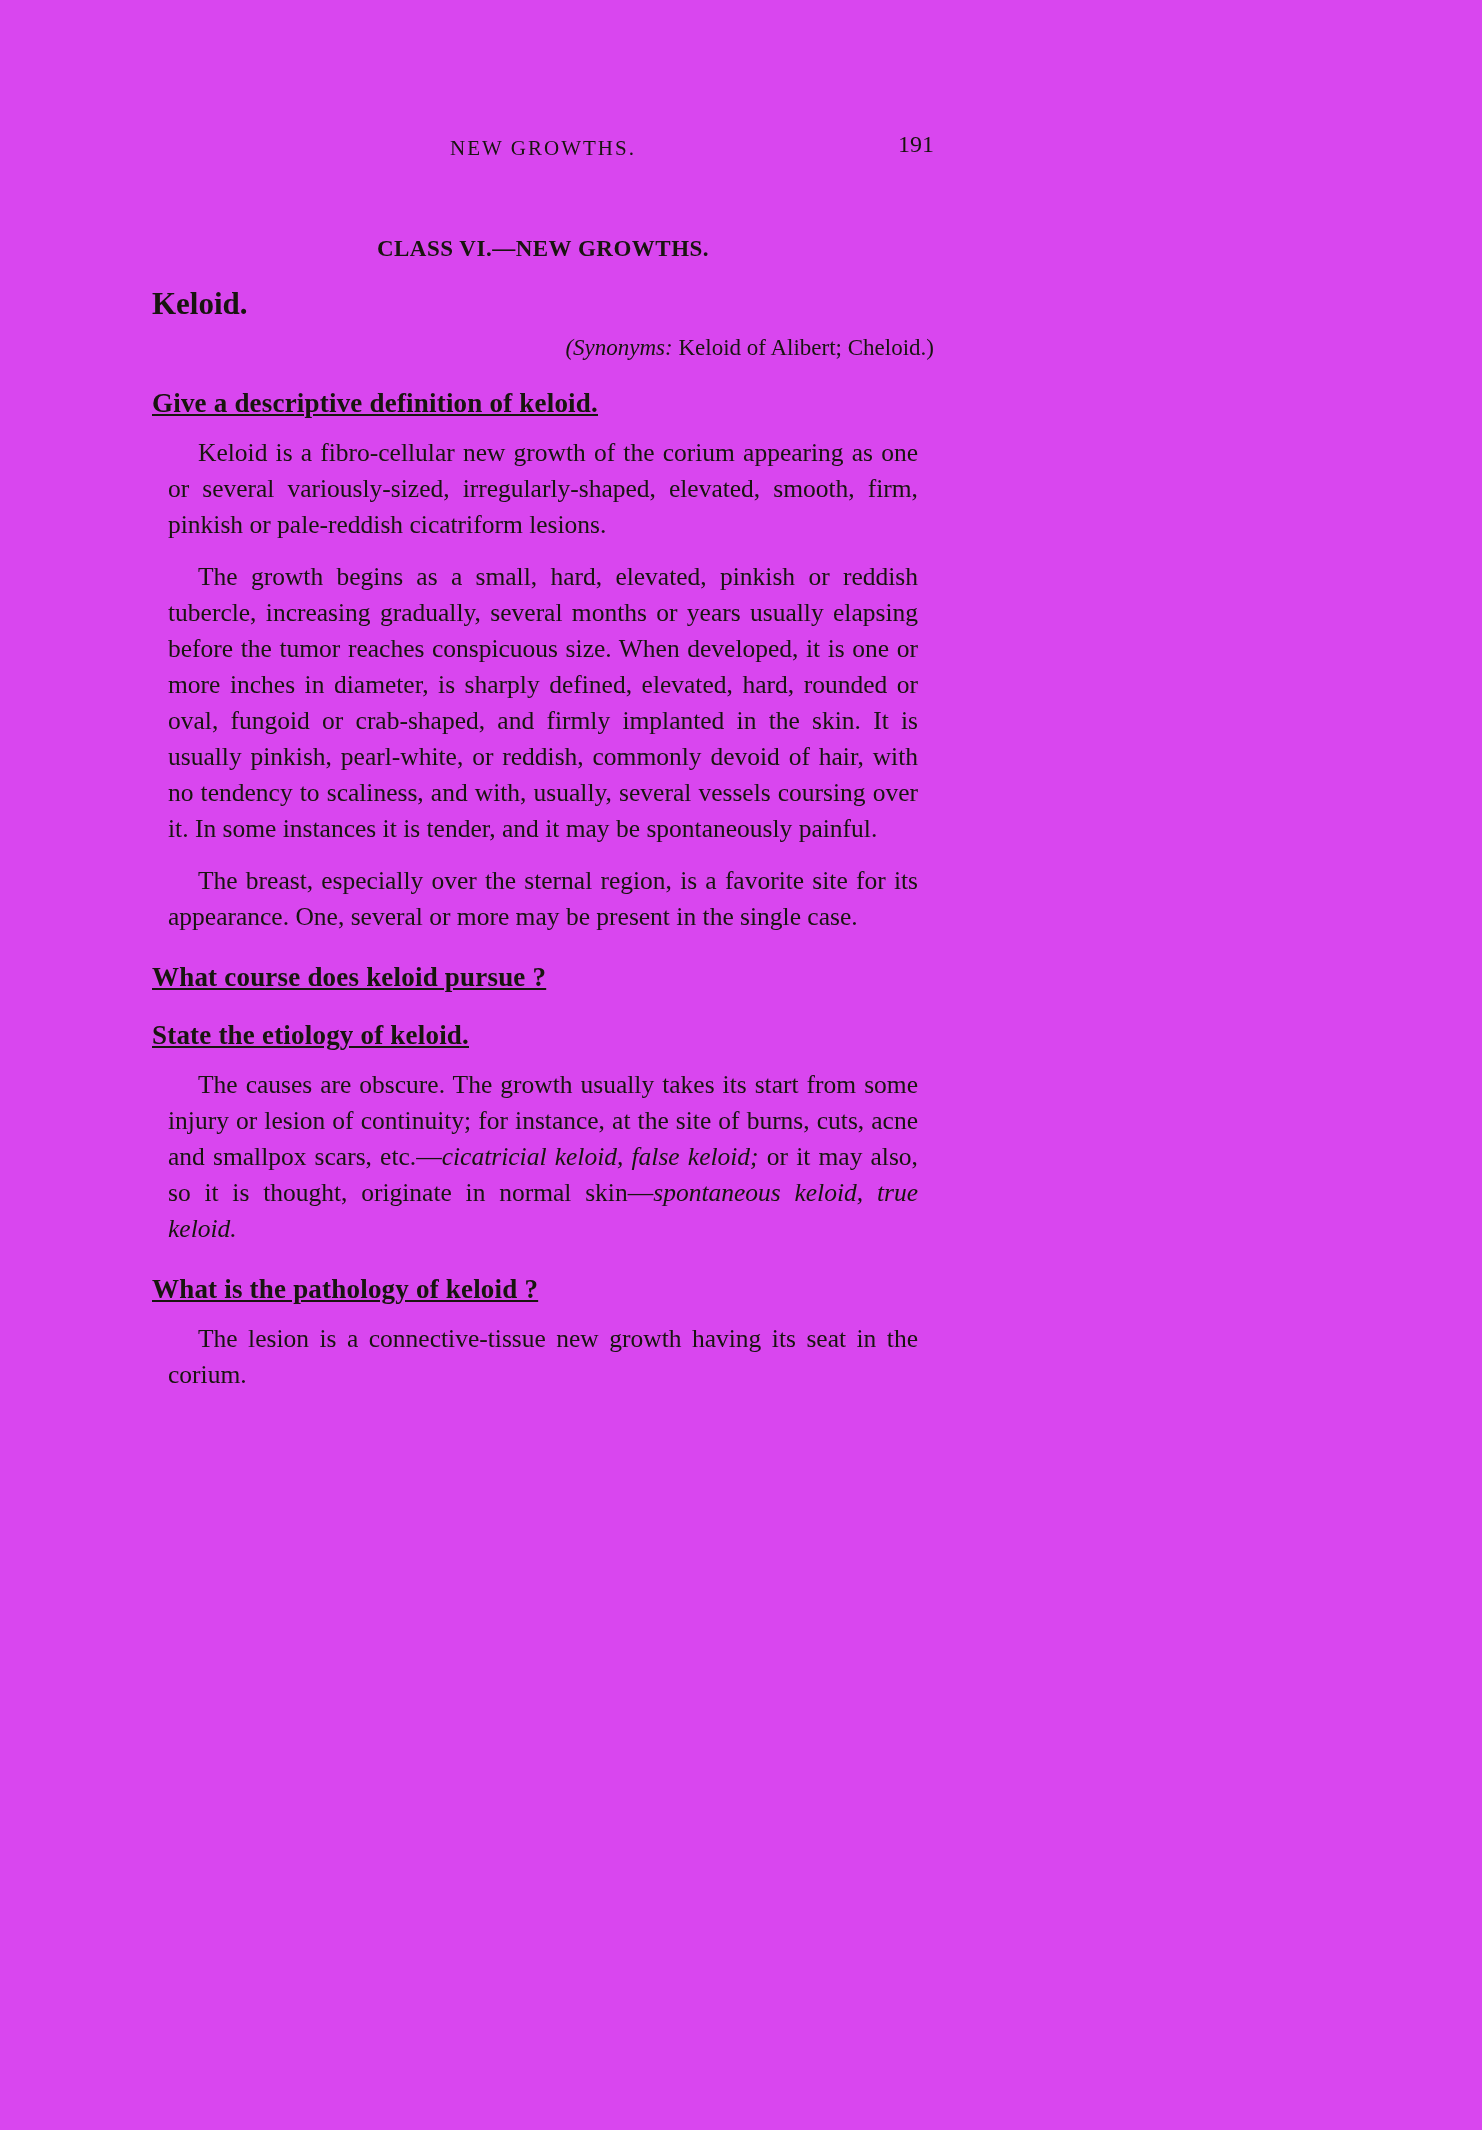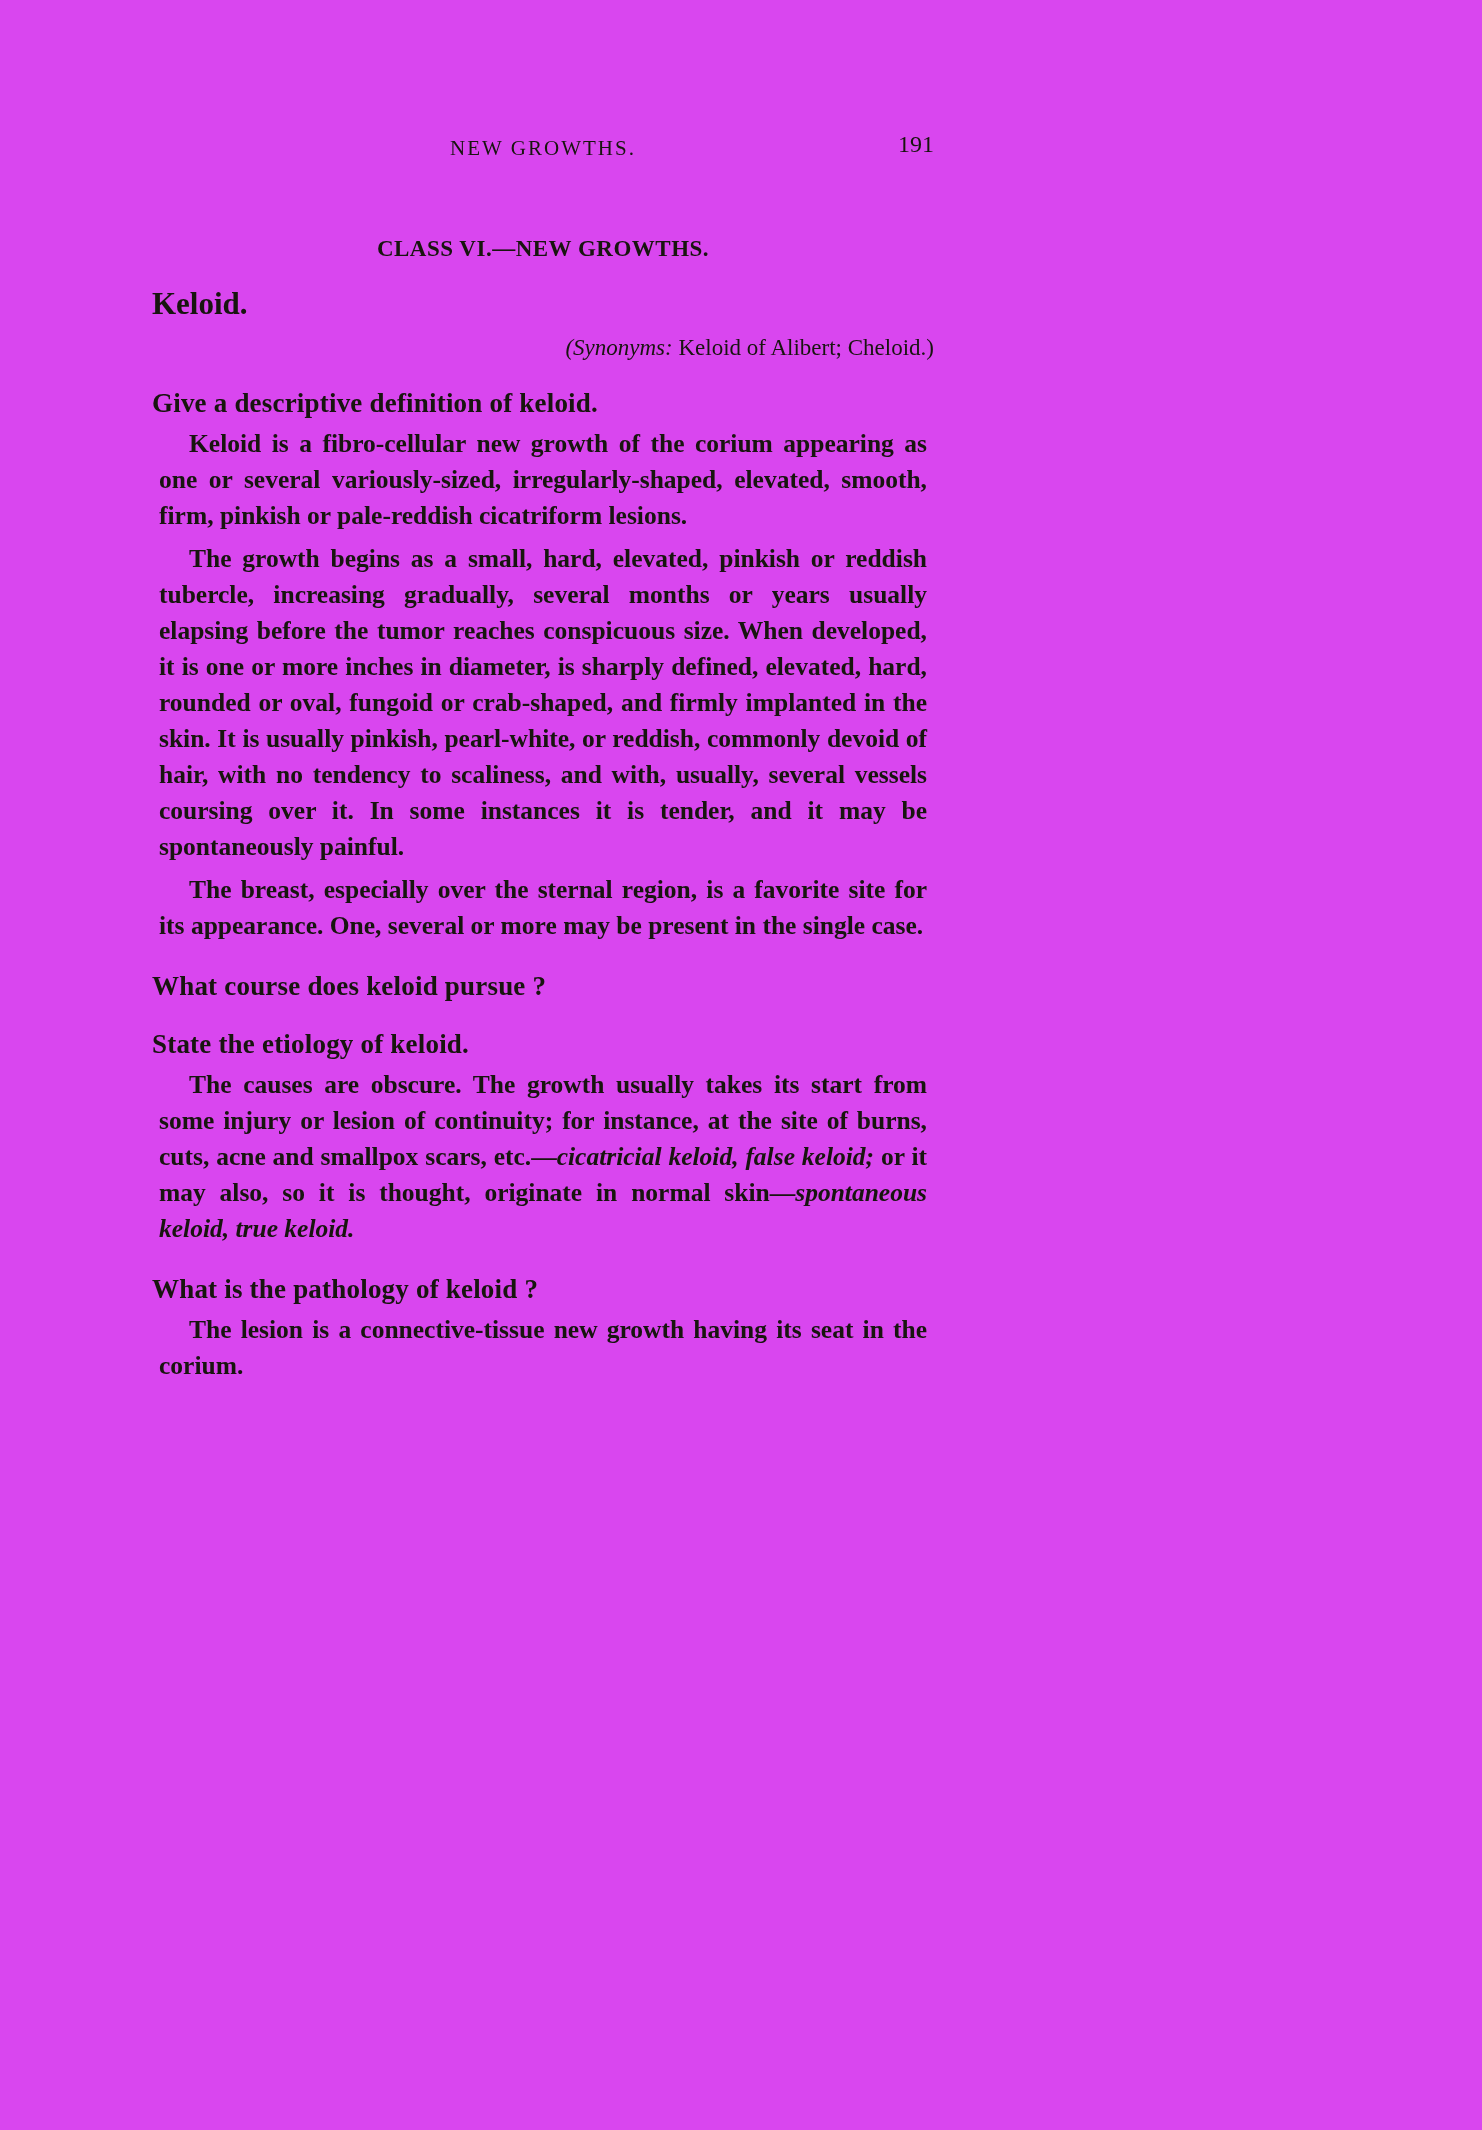--- a/index.html
+++ b/index.html
@@ -60,28 +60,28 @@
     text-align: right;
     font-size: 23px;
     margin-top: 13px;
   }
   .it { font-style: italic; }
   #sections h3 {
     font-size: 27px;
     font-weight: bold;
     margin: 27px 0 5px 0;
     letter-spacing: 0.2px;
+    text-decoration: underline;
   }
   #sections p {
     font-size: 25.5px;
     line-height: 36px;
-    margin: 7px;
+    margin: 16px;
     text-align: justify;
     text-indent: 30px;
-    font-weight: bold;
   }
 </style>
 </head>
 <body>
 
 <div class="page">
   <div class="content">
 
     <div class="running-head">
       <span class="rh-title">NEW GROWTHS.</span>

